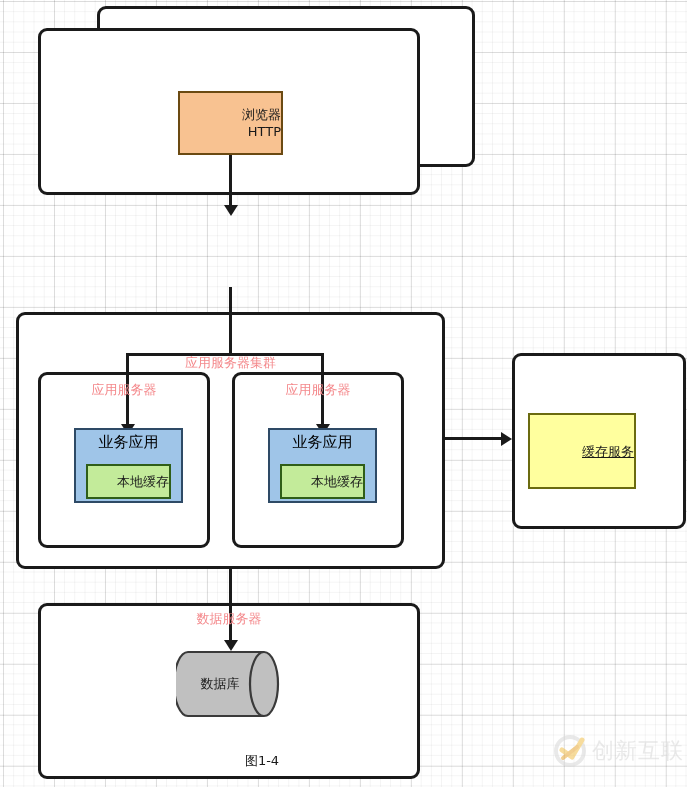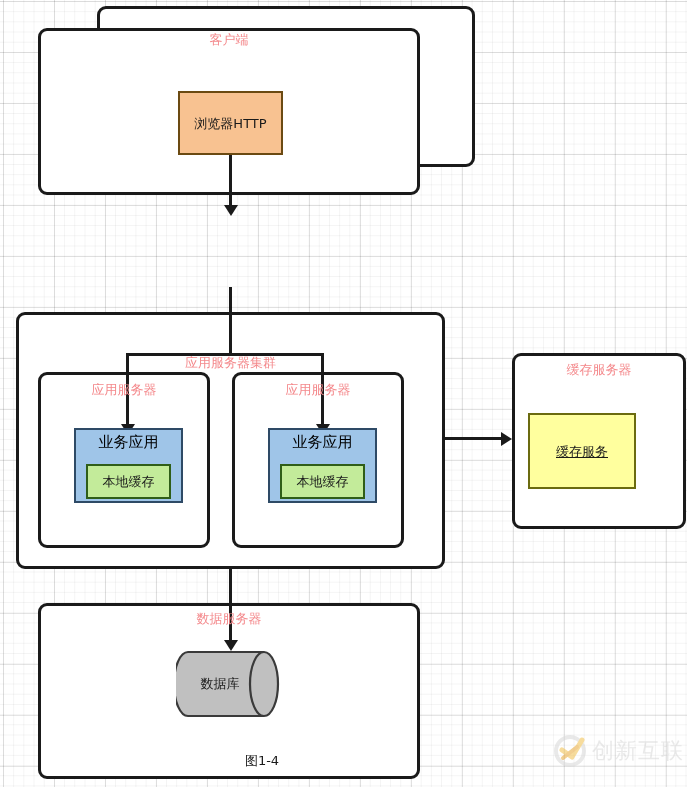--- a/index.html
+++ b/index.html
@@ -57,21 +57,22 @@
     text-align: center;
     white-space: nowrap;
     z-index: 7;
     font-family: "DejaVu Sans", "Liberation Sans", sans-serif;
   }
   
   .node {
     position: absolute;
     box-sizing: border-box;
     display: flex;
-    align-items: center;
+    flex-direction: column;
+    align-items: flex-end;
     justify-content: center;
     font-size: 13px;
     line-height: 17px;
     color: #1a1a1a;
     text-align: center;
     z-index: 6;
     white-space: nowrap;
   }
   .node-browser {
     background: #f8c291;
@@ -164,21 +165,20 @@
   }
 </style>
 </head>
 <body>
 
 <div id="canvas">
 
   <div class="box container-box back" style="left:97px; top:6px; width:378px; height:161px;"></div>
 
   <div class="box container-box front" style="left:38px; top:28px; width:382px; height:167px;"></div>
-  <div class="grp-title" style="left:38px; top:32px; width:382px;">客户端</div>
 
   <div class="node node-browser" style="left:178px; top:91px; width:105px; height:64px;">
     <span>浏览器</span>
     <span>HTTP</span>
   </div>
 
   <div class="conn vline" style="left:229px; top:155px; height:52px;"></div>
   <div class="arrowhead-down" style="left:223.5px; top:205px;"></div>
 
 
@@ -208,21 +208,20 @@
     <span class="blue-label">业务应用</span>
   </div>
   <div class="node node-green" style="left:280px; top:464px; width:85px; height:35px;">
     <span>本地缓存</span>
   </div>
 
   <div class="conn hline" style="left:445px; top:437px; width:58px;"></div>
   <div class="arrowhead-right" style="left:501px; top:431.5px;"></div>
 
   <div class="box container-box" style="left:512px; top:353px; width:174px; height:176px;"></div>
-  <div class="grp-title" style="left:512px; top:362px; width:174px;">缓存服务器</div>
   <div class="node node-yellow" style="left:528px; top:413px; width:108px; height:76px;text-decoration:underline;">
     <span>缓存服务</span>
   </div>
 
   <div class="conn vline" style="left:229px; top:569px; height:74px;"></div>
   <div class="arrowhead-down" style="left:223.5px; top:640px;"></div>
 
   <div class="box container-box" style="left:38px; top:603px; width:382px; height:176px;"></div>
   <div class="grp-title" style="left:38px; top:611px; width:382px;">数据服务器</div>
 

